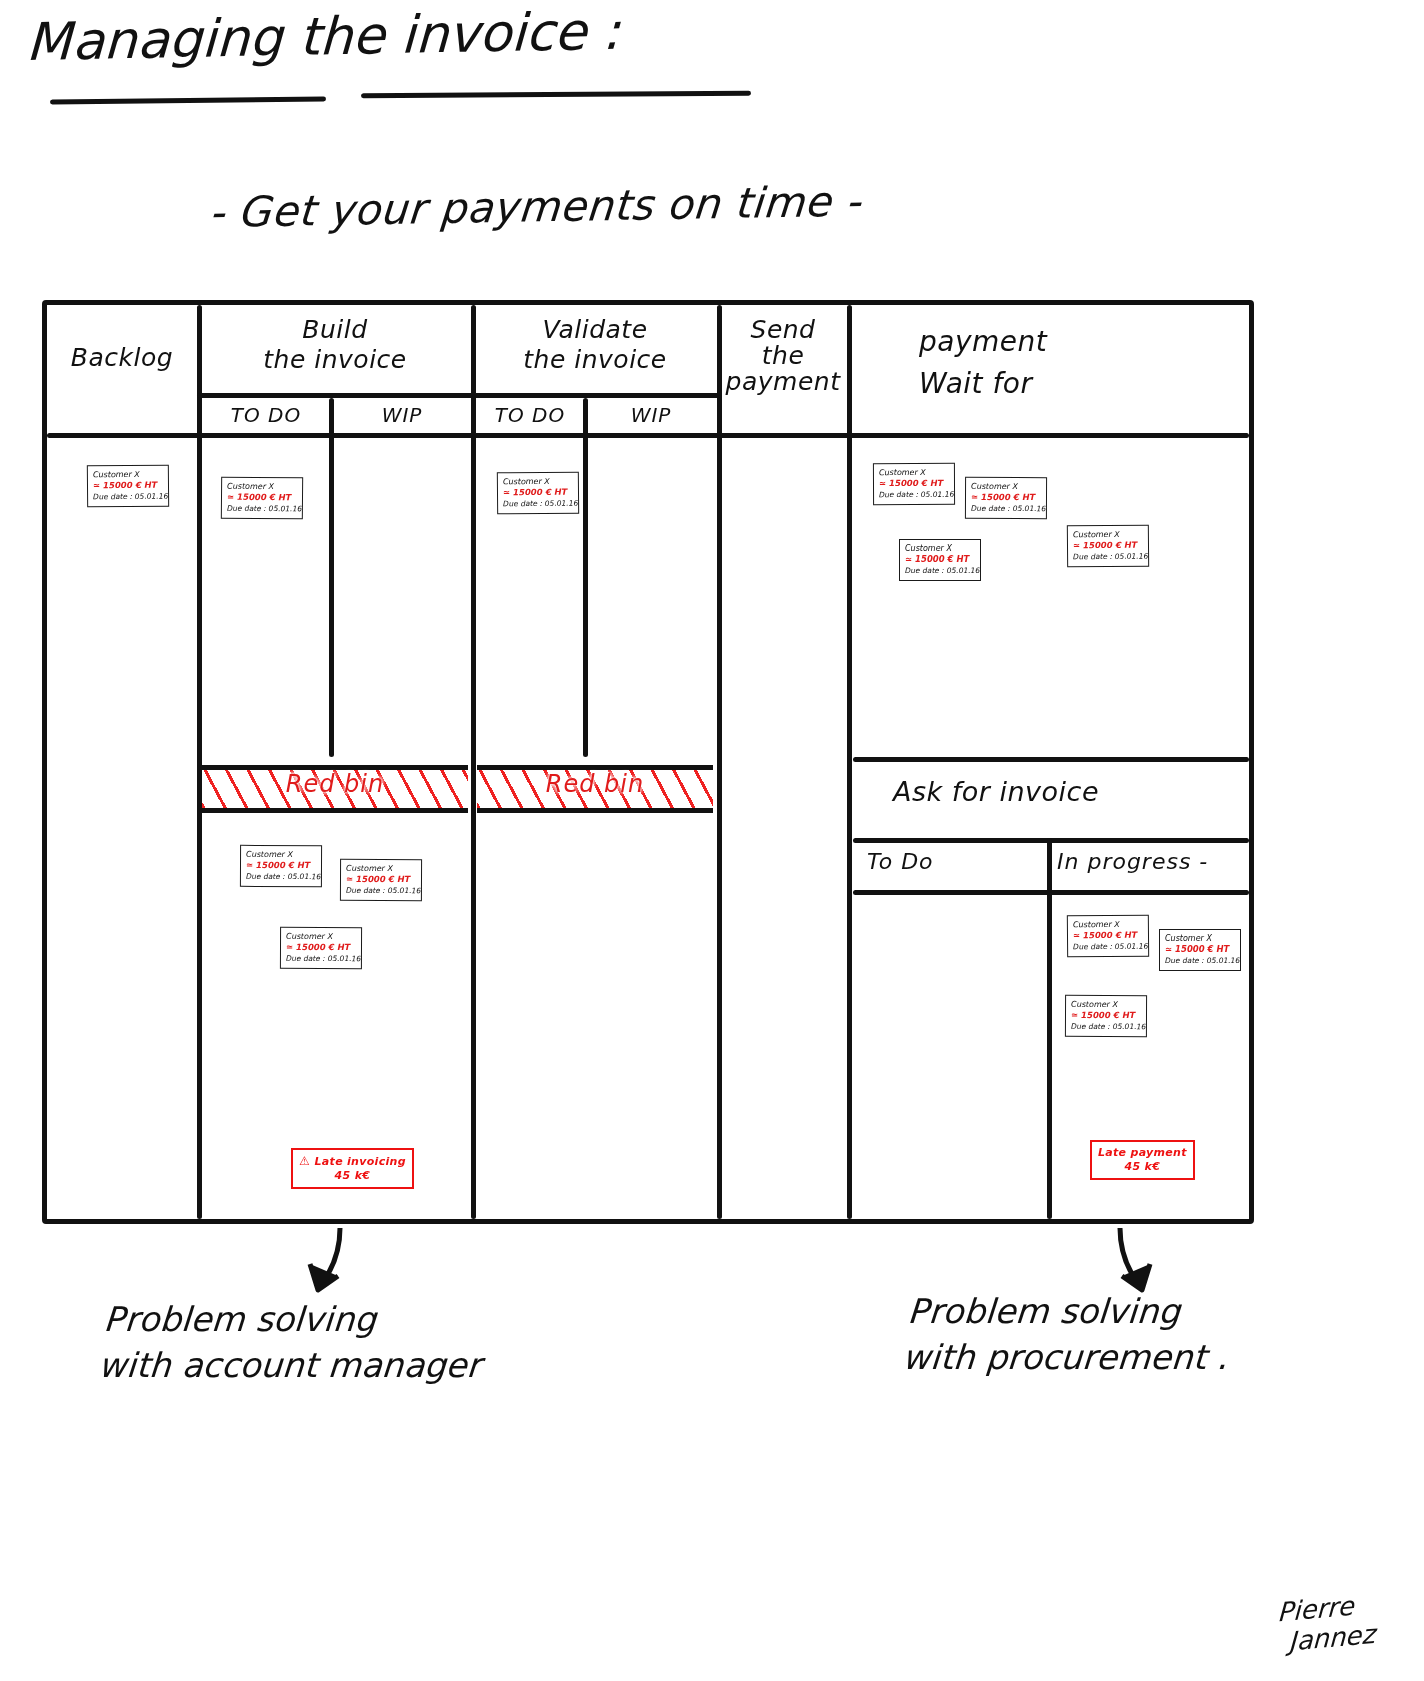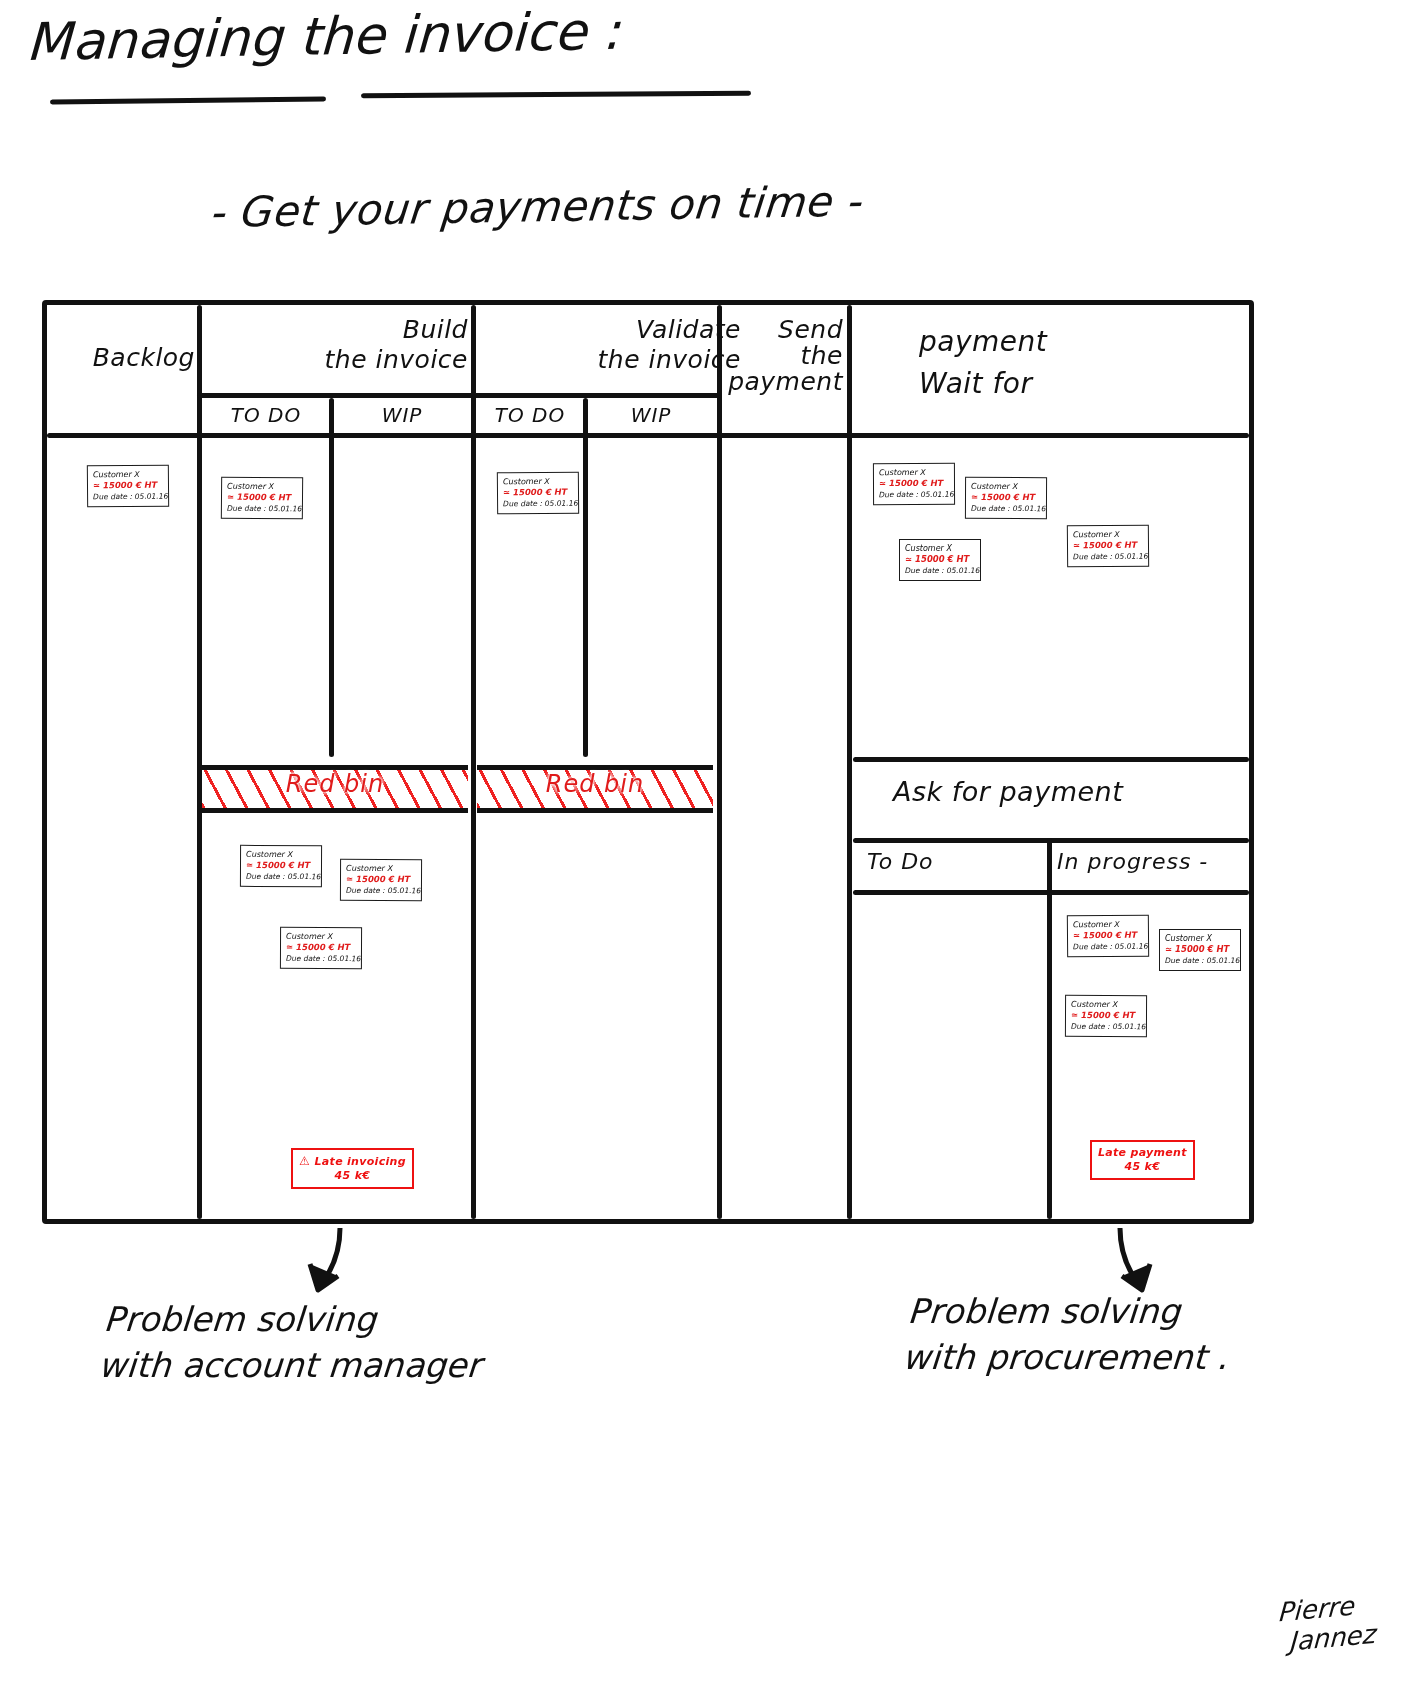--- a/index.html
+++ b/index.html
@@ -87,21 +87,21 @@
   .hline {
     position: absolute;
     left: 0; right: 0;
     height: 5px;
     background: #111;
     border-radius: 3px;
   }
 
   .colhead {
     position: absolute;
-    text-align: right;
+    text-align: center;
     font-size: 25px;
     font-style: italic;
     color: #111;
     line-height: 30px;
     letter-spacing: .5px;
   }
   .subhead {
     position: absolute;
     text-align: center;
     font-size: 20px;
@@ -216,21 +216,21 @@
 
   <div class="colhead" style="left:2px; top:38px; width:146px;">
     <div>Backlog</div>
   </div>
 
   <div class="colhead" style="left:155px; top:10px; width:266px;">
     <div>Build</div>
     <div>the invoice</div>
   </div>
 
-  <div class="colhead" style="left:430px; top:10px; width:236px;margin-left:28px;">
+  <div class="colhead" style="left:430px; top:10px; width:236px;">
     <div>Validate</div>
     <div>the invoice</div>
   </div>
 
   <div class="colhead" style="left:676px; top:12px; width:120px; font-size:25px; line-height:26px;">
     <div>Send</div>
     <div>the</div>
     <div>payment</div>
   </div>
 
@@ -245,21 +245,21 @@
   <div class="subhead" style="left:542px; top:98px; width:124px;">WIP</div>
 
   <div class="redbin" style="left:155px; top:460px; width:266px;">
     <span>Red bin</span>
   </div>
   <div class="redbin" style="left:430px; top:460px; width:236px;">
     <span>Red bin</span>
   </div>
 
   <div class="hline" style="top:452px; left:806px; right:0px;"></div>
-  <div class="colhead" style="left:806px; top:472px; width:400px; text-align:left; padding-left:40px; font-size:27px;">Ask for payment</div>
+  <div class="colhead" style="left:806px; top:472px; width:400px; text-align:left; padding-left:40px; font-size:27px;">Ask for invoice</div>
   <div class="hline" style="top:533px; left:806px; right:0px;"></div>
   <div class="vline" style="left:1000px; top:533px; bottom:0px;"></div>
   <div class="subhead" style="left:820px; top:544px; width:170px; text-align:left; font-size:22px;">To Do</div>
   <div class="subhead" style="left:1010px; top:544px; width:200px; text-align:left; font-size:22px;">In progress  -</div>
   <div class="hline" style="top:585px; left:806px; right:0px;"></div>
 
   <div id="cards-layer">
       <div class="card" style="left: 40px; top: 160px; transform: rotate(-0.5deg);">
         <div class="c1">Customer X</div>
         <div class="c2">≃ 15000 € HT</div>

